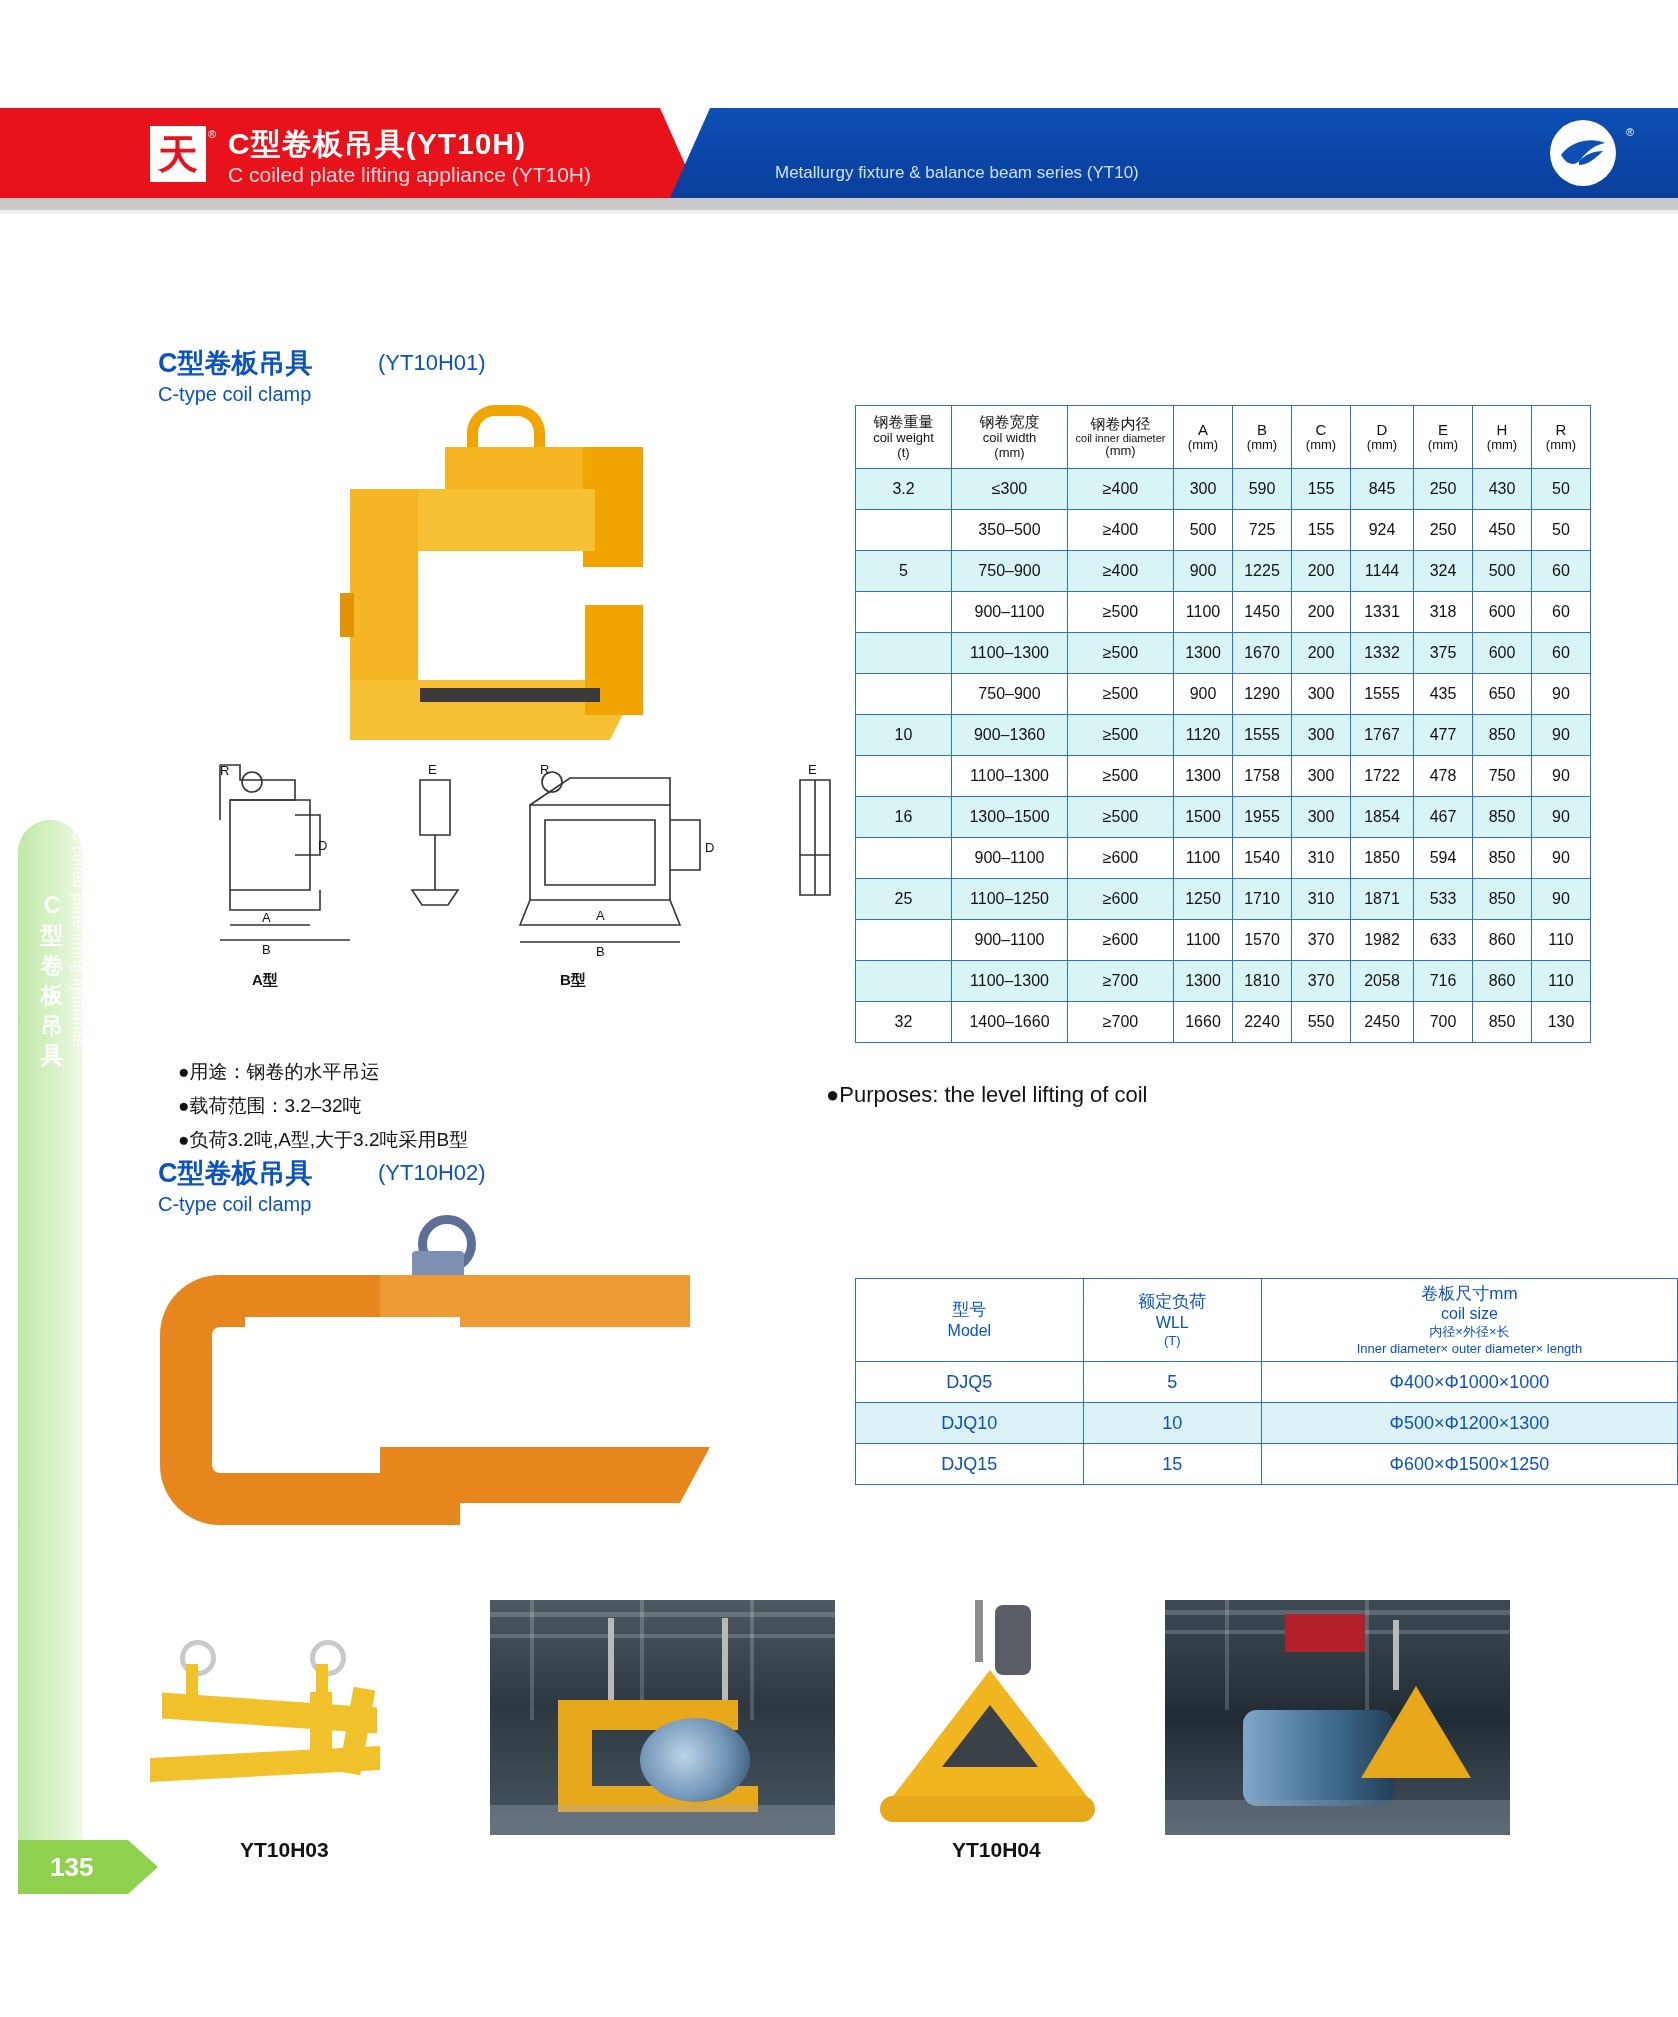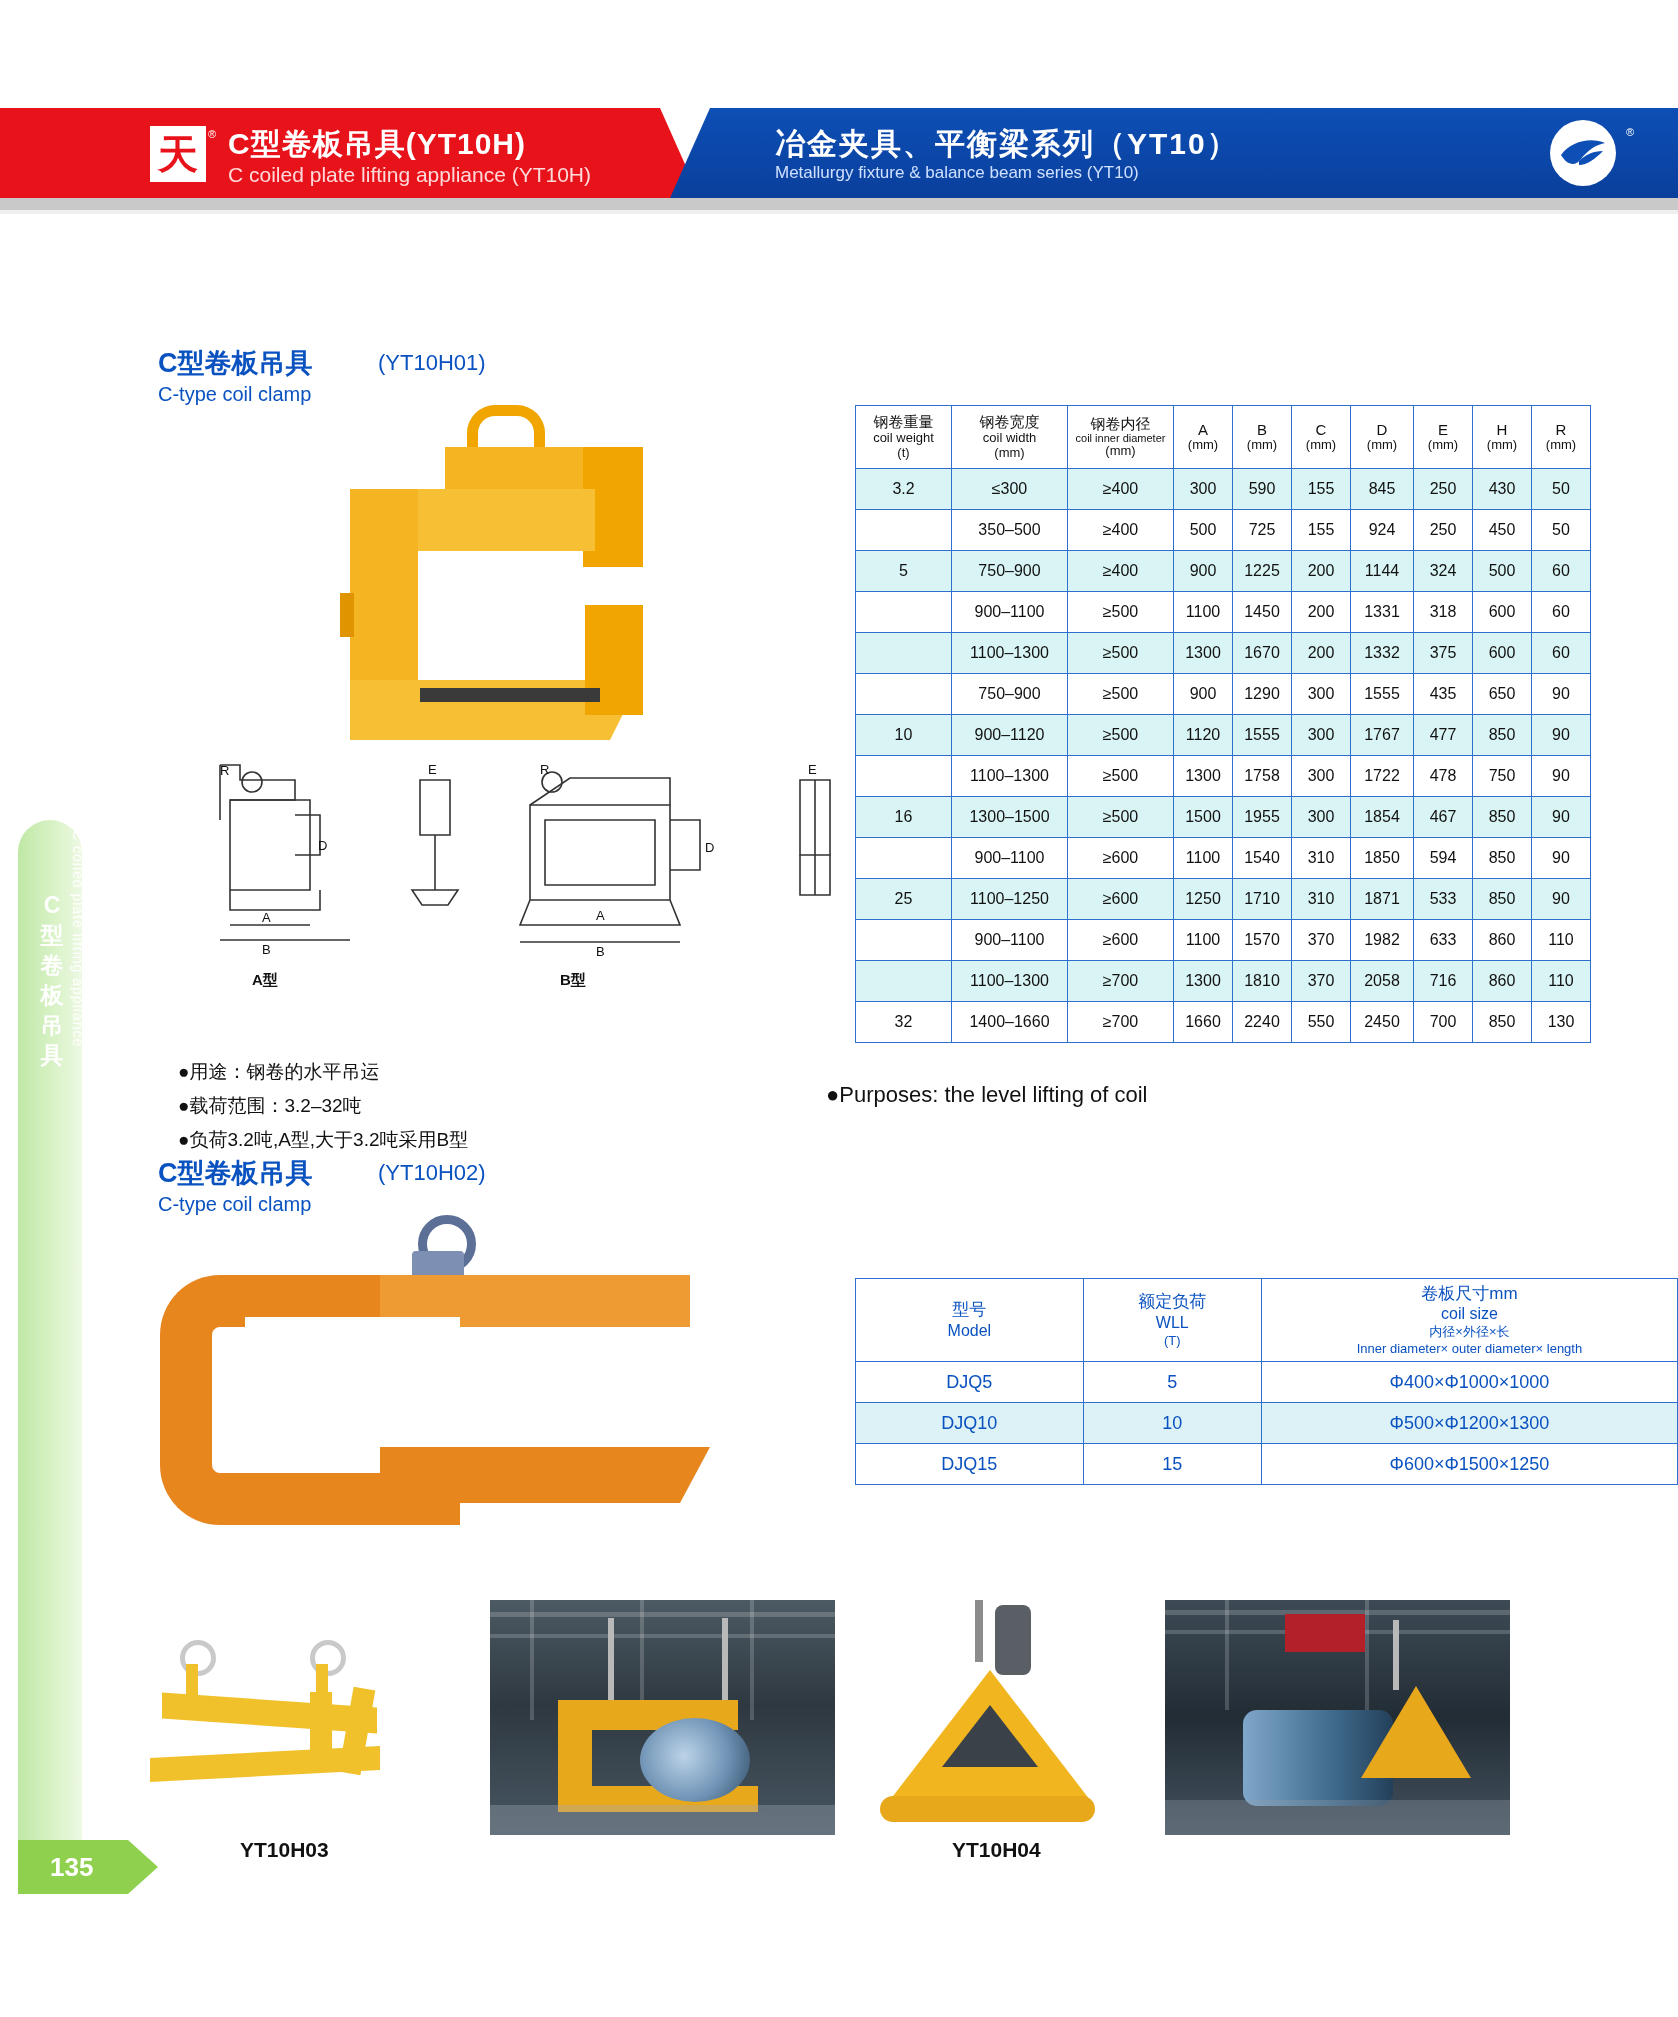--- a/index.html
+++ b/index.html
@@ -171,21 +171,20 @@
 <div class="header">
   <div class="hdr-red"></div>
   <div class="hdr-blue"></div>
 
   <div class="logo-mark">天</div>
   <div class="logo-reg">®</div>
 
   <div class="hdr-red-cn">C型卷板吊具(YT10H)</div>
   <div class="hdr-red-en">C coiled plate lifting appliance (YT10H)</div>
 
-  <div class="hdr-blue-cn">冶金夹具、平衡梁系列（YT10）</div>
   <div class="hdr-blue-en">Metallurgy fixture &amp; balance beam series (YT10)</div>
 
   <div class="hdr-bird">
     <svg width="52" height="52" viewBox="0 0 52 52">
       <path d="M4 28 C14 14, 34 10, 48 16 C38 18, 30 24, 24 32 C18 40, 10 38, 4 28 Z" fill="#0d4fb5"></path>
       <path d="M22 34 C28 28, 36 24, 46 24 C38 32, 30 38, 22 38 Z" fill="#0d4fb5"></path>
     </svg>
   </div>
   <div class="hdr-bird-reg">®</div>
 
@@ -377,21 +376,21 @@
         <td>900</td>
         <td>1290</td>
         <td>300</td>
         <td>1555</td>
         <td>435</td>
         <td>650</td>
         <td>90</td>
       </tr>
       <tr class="alt">
         <td>10</td>
-        <td>900–1120</td>
+        <td>900–1360</td>
         <td>≥500</td>
         <td>1120</td>
         <td>1555</td>
         <td>300</td>
         <td>1767</td>
         <td>477</td>
         <td>850</td>
         <td>90</td>
       </tr>
       <tr>

